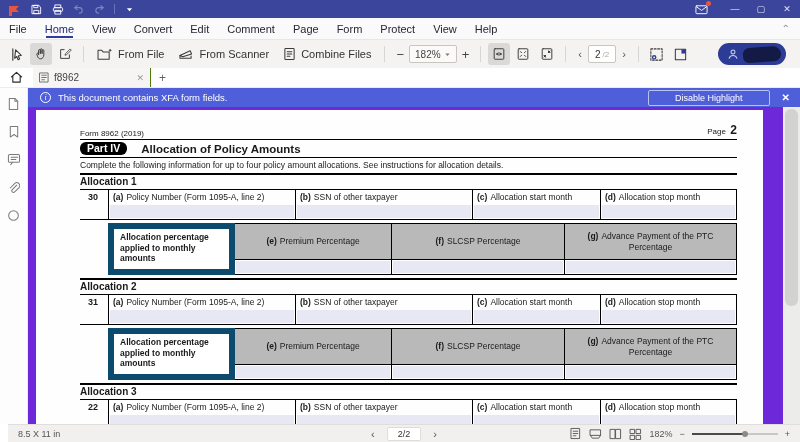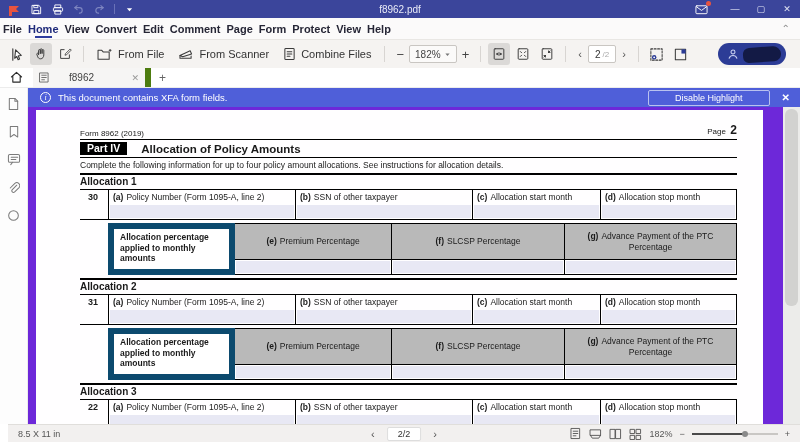--- a/index.html
+++ b/index.html
@@ -14,21 +14,21 @@
   .tb-sep { width:1px; height:10px; background:#6a72b8; margin:0 4px; }
   .tb-title { position:absolute; left:0; right:0; text-align:center; font-size:10px; color:#e8eaf6; pointer-events:none; }
   .tb-right { margin-left:auto; display:flex; align-items:center; height:100%; }
   .winbtn { width:26px; height:100%; display:flex; align-items:center; justify-content:center; font-size:9px; color:#dfe2f2; }
   .mail { position:relative; margin-right:14px; }
   .mail .dot { position:absolute; top:-2px; right:-3px; width:5px; height:5px; background:#e8543f; border-radius:50%; }
   .dim { opacity:.45; }
 
   
   .menubar { position:absolute; top:18px; left:0; right:0; height:22px; background:#fbfafa; display:flex; align-items:center; border-bottom:1px solid #e9e7e4; }
-  .menu-item { padding:0 3px; font-size:11px; font-weight:700; color:#262636; height:100%; display:flex; align-items:center; position:relative; cursor:default; }
+  .menu-item { padding:0 9px; font-size:11px; font-weight:400; color:#262636; height:100%; display:flex; align-items:center; position:relative; cursor:default; }
   .menu-item.active { color:#1f2a7a; }
   .menu-item.active::after { content:""; position:absolute; left:10px; right:10px; bottom:1px; height:2px; background:#2d3c9e; }
   .menu-collapse { margin-left:auto; margin-right:10px; color:#8a8a8a; font-size:10px; }
 
   
   .toolbar { position:absolute; top:40px; left:0; right:0; height:28px; background:#f5f3f1; display:flex; align-items:center; }
   .t-ico { width:22px; height:22px; display:flex; align-items:center; justify-content:center; border-radius:3px; color:#3a3a3a; margin:0 1px; }
   .t-ico.active { background:#dbd9d7; }
   .t-sep { width:1px; height:16px; background:#d8d5d2; margin:0 6px; }
   .t-btn { display:flex; align-items:center; gap:5px; font-size:11px; color:#333; padding:0 7px; height:22px; border-radius:3px; }
@@ -36,21 +36,21 @@
   .pm { font-size:13px; color:#444; padding:0 5px; }
   .pagebox { display:flex; align-items:center; border:1px solid #c9c6c2; background:#fff; border-radius:2px; height:18px; padding:0 6px; font-size:10px; color:#333; }
   .pagebox .tot { color:#aaa; font-size:8px; margin-left:2px; }
   .nav-ar { font-size:11px; color:#555; padding:0 6px; }
   .pill { margin-left:auto; margin-right:14px; width:68px; height:22px; background:#2c3c96; border-radius:11px; display:flex; align-items:center; padding-left:9px; gap:4px; }
   .pill .blob { width:38px; height:15px; background:#131a45; border-radius:8px 10px 9px 7px; transform:rotate(-4deg); }
 
   
   .tabbar { position:absolute; top:68px; left:0; right:0; height:20px; background:#fff; display:flex; align-items:center; border-bottom:1px solid #ececec; }
   .home-ico { margin:0 10px 0 10px; color:#2a2a2a; }
-  .tab { display:flex; align-items:center; width:118px; height:100%; background:#f6f5f4; border-right:6px solid #4d7c0f; padding:0 6px; gap:20px; font-size:10px; color:#444; }
+  .tab { display:flex; align-items:center; width:118px; height:100%; background:#f6f5f4; border-right:1px solid #4d7c0f; padding:0 6px; gap:5px; font-size:10px; color:#444; }
   .tab .x { margin-left:auto; color:#999; font-size:9px; }
   .newtab { color:#666; font-size:12px; padding:0 8px; }
 
   
   .workspace { position:absolute; top:88px; left:0; right:0; bottom:18px; }
   .sidebar { position:absolute; top:0; left:0; bottom:0; width:28px; background:#fdfdfd; border-right:1px solid #ececec; display:flex; flex-direction:column; align-items:center; padding-top:8px; gap:13px; color:#7a7a7a; }
   .sb-ico { width:15px; height:15px; display:flex; align-items:center; justify-content:center; }
 
   .notifbar { position:absolute; top:0; left:28px; right:0; height:19px; background:#4f5fd9; color:#fff; display:flex; align-items:center; font-size:9.5px; }
   .info-ico { width:11px; height:11px; border:1px solid #fff; border-radius:50%; font-size:8px; line-height:9px; text-align:center; margin:0 7px 0 12px; font-style:italic; font-family:"Liberation Serif", serif; }
@@ -61,21 +61,21 @@
   .vscroll { position:absolute; top:0; right:0; bottom:0; width:17px; background:#ececea; }
   .vthumb { position:absolute; top:2px; left:2px; width:13px; height:62%; background:#d2d2d0; border-radius:6px; }
 
   
   .page { position:absolute; left:8px; top:3px; width:727px; height:700px; background:#fffeff; padding:10px 26px 0 44px; color:#1a1a1a; }
   .doc-head { display:flex; justify-content:space-between; align-items:flex-end; border-bottom:1px solid #000; padding-bottom:1px; }
   .form-id { font-size:8px; }
   .page-lbl { font-size:8px; }
   .page-num { font-size:12px; font-weight:700; }
   .part-row { display:flex; align-items:center; border-bottom:1px solid #000; padding:2px 0 2px 0; }
-  .part-box { background:#000; color:#fff; font-weight:700; font-size:10.5px; padding:0 7px 1px 7px; }
+  .part-box { background:#000; color:#fff; font-weight:700; font-size:10.5px; padding:0 7px 1px 7px;border-radius:6px; }
   .part-title { font-weight:700; font-size:11.5px; margin-left:14px; }
   .instr { font-size:8.5px; padding:2px 0 3px 0; }
 
   .thick-hr { height:2px; background:#000; }
   .alloc-title { font-size:10px; font-weight:700; line-height:14px; }
   .g1 { display:flex; border-top:1px solid #000; border-bottom:1px solid #000; }
   .numcol { width:28px; font-size:9px; font-weight:700; padding:2px 0 0 8px; }
   .g1cols { display:flex; width:629px; }
   .gcol { border-left:1px solid #000; display:flex; flex-direction:column; }
   .gcol:last-child { border-right:1px solid #000; }
@@ -142,21 +142,20 @@
           <path d="M10 4H5a3 3 0 000 6"></path>
           <path d="M7.5 1.8L10 4 7.5 6.2"></path>
         </svg>
     </span>
     <span class="tb-sep"></span>
     <span class="tb-ico">
       <svg width="9" height="9" viewBox="0 0 10 10">
           <path d="M2 3.5h6L5 7z" fill="#fff"></path>
         </svg>
     </span>
-    <span class="tb-title">f8962.pdf</span>
     <div class="tb-right">
       <span class="tb-ico mail">
         <svg width="13" height="11" viewBox="0 0 14 11" fill="none" stroke="#fff" stroke-width="1">
             <rect x="1" y="1.5" width="12" height="8.5" rx="1"></rect>
             <path d="M1.5 2.5L7 6.5l5.5-4"></path>
           </svg>
         <span class="dot"></span>
       </span>
       <span class="winbtn">—</span>
       <span class="winbtn">▢</span>

